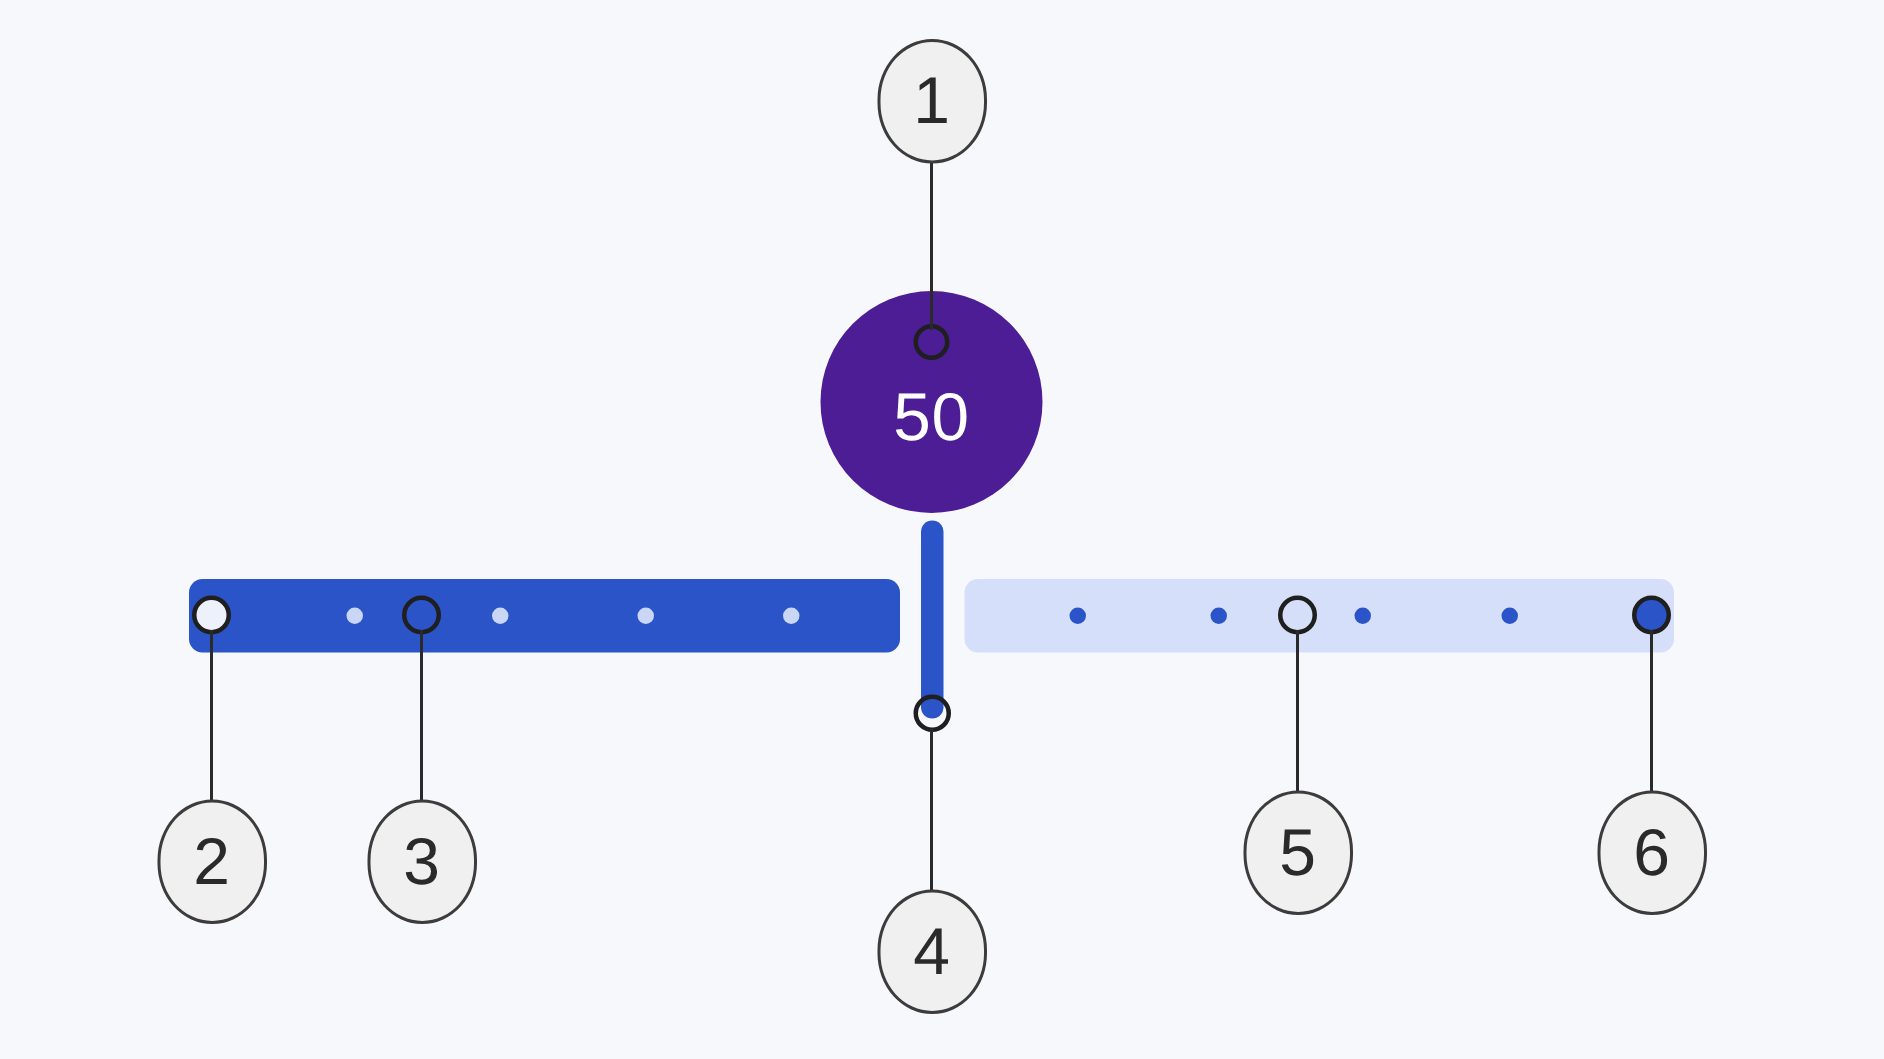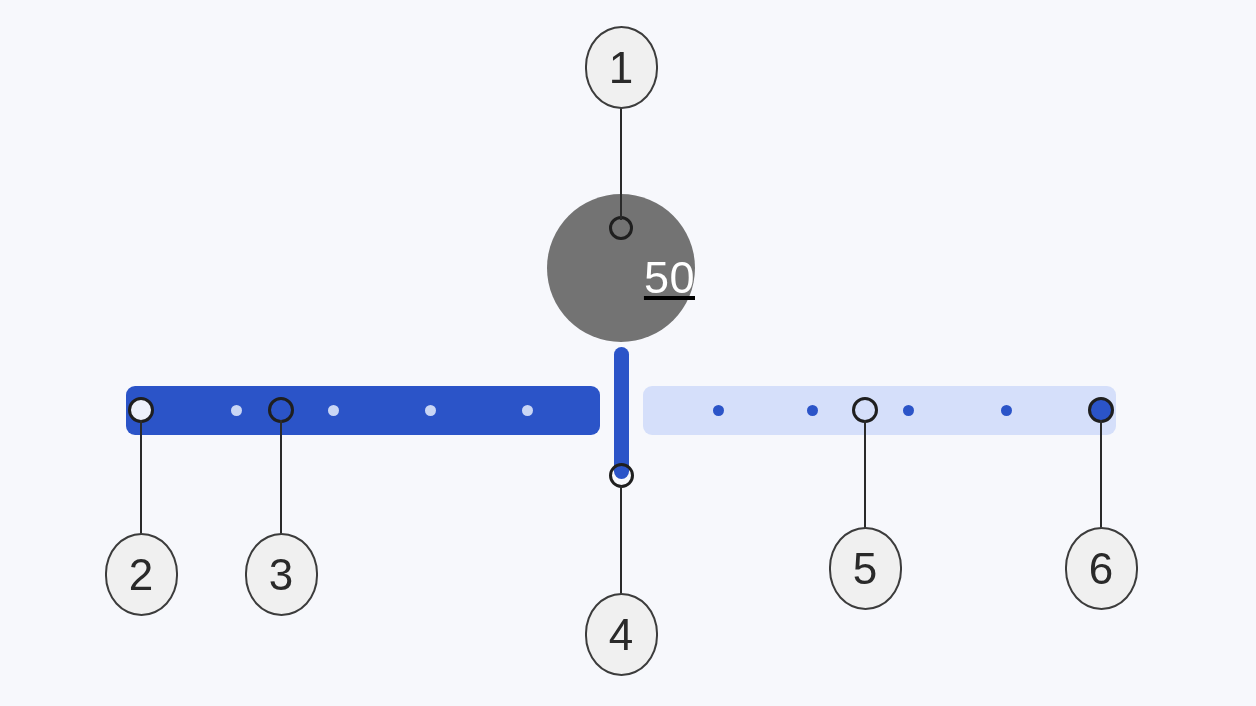--- a/index.html
+++ b/index.html
@@ -104,25 +104,24 @@
   }
 
   
   .value-circle {
     position: absolute;
     left: 547px;
     top: 194px;
     width: 148px;
     height: 148px;
     border-radius: 50%;
-    background: #737373;
+    background: #4c1d95;
     display: flex;
     align-items: center;
-    justify-content: flex-end;
-    text-decoration: underline;
+    justify-content: center;
   }
   .value-circle .value-text {
     color: #FFFFFF;
     font-size: 45px;
     font-weight: 400;
     font-family: "Liberation Sans", sans-serif;
     letter-spacing: 0.5px;
     transform: translateY(10px);
   }
 

